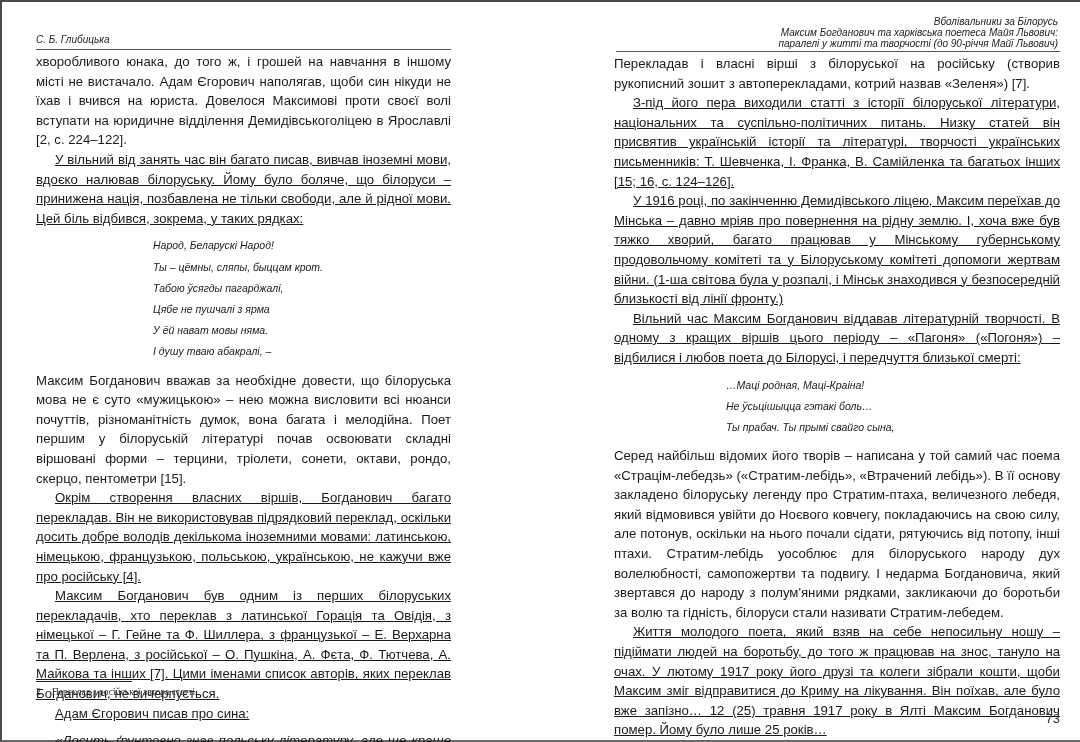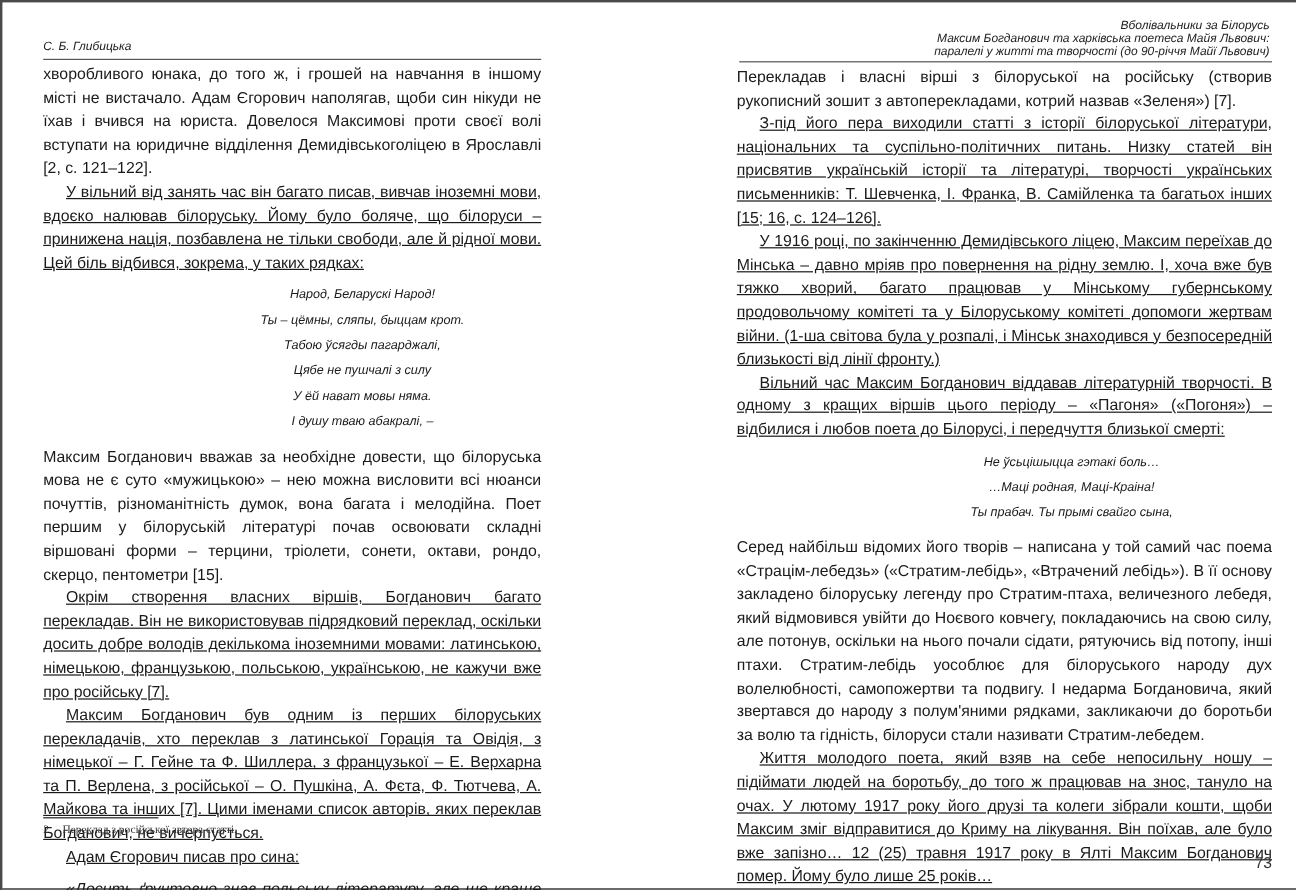--- a/index.html
+++ b/index.html
@@ -49,21 +49,21 @@
 
   .body p { margin: 0; }
   .body p.indent { text-indent: 19px; text-decoration: underline; }
   .body p.noindent { text-indent: 0; }
 
   .poem {
     margin: 7px 0 8px 0;
     font-style: italic;
     font-size: 10.5px;
     line-height: 21.2px;
-    text-align: center;
+    text-align: left;
   }
   .page-left .poem { padding-left: 117px; }
   .page-right .poem { padding-left: 112px; }
   .poem-line { display: block; white-space: nowrap; }
 
   .quote {
     font-style: italic;
     margin: 8px 0 8px 0;
     padding-left: 19px;
     line-height: 19.6px;
@@ -91,34 +91,34 @@
 </head>
 <body>
 
 <div class="spread">
 
   <div class="page page-left">
     <div class="running-head">С. Б. Глибицька</div>
     <div class="head-rule"></div>
 
     <div class="body">
-      <p class="noindent">хворобливого юнака, до того ж, і грошей на навчання в іншому місті не вистачало. Адам Єгорович наполягав, щоби син нікуди не їхав і вчився на юриста. Довелося Максимові проти своєї волі вступати на юридичне відділення Демидівськоголіцею в Ярославлі [2, с. 121–122].</p>
+      <p class="noindent">хворобливого юнака, до того ж, і грошей на навчання в іншому місті не вистачало. Адам Єгорович наполягав, щоби син нікуди не їхав і вчився на юриста. Довелося Максимові проти своєї волі вступати на юридичне відділення Демидівськоголіцею в Ярославлі [2, с. 224–122].</p>
       <p class="indent">У вільний від занять час він багато писав, вивчав іноземні мови, вдоєко налював білоруську. Йому було боляче, що білоруси – принижена нація, позбавлена не тільки свободи, але й рідної мови. Цей біль відбився, зокрема, у таких рядках:</p>
 
       <div class="poem">
         <span class="poem-line">Народ, Беларускі Народ!</span>
         <span class="poem-line">Ты – цёмны, сляпы, быццам крот.</span>
         <span class="poem-line">Табою ўсягды пагарджалі,</span>
-        <span class="poem-line">Цябе не пушчалі з силу</span>
+        <span class="poem-line">Цябе не пушчалі з ярма</span>
         <span class="poem-line">У ёй нават мовы няма.</span>
         <span class="poem-line">І душу тваю абакралі, –</span>
       </div>
 
       <p class="noindent">Максим Богданович вважав за необхідне довести, що білоруська мова не є суто «мужицькою» – нею можна висловити всі нюанси почуттів, різноманітність думок, вона багата і мелодійна. Поет першим у білоруській літературі почав освоювати складні віршовані форми – терцини, тріолети, сонети, октави, рондо, скерцо, пентометри [15].</p>
-      <p class="indent">Окрім створення власних віршів, Богданович багато перекладав. Він не використовував підрядковий переклад, оскільки досить добре володів декількома іноземними мовами: латинською, німецькою, французькою, польською, українською, не кажучи вже про російську [7].</p>
+      <p class="indent">Окрім створення власних віршів, Богданович багато перекладав. Він не використовував підрядковий переклад, оскільки досить добре володів декількома іноземними мовами: латинською, німецькою, французькою, польською, українською, не кажучи вже про російську [4].</p>
       <p class="indent">Максим Богданович був одним із перших білоруських перекладачів, хто переклав з латинської Горація та Овідія, з німецької – Г. Гейне та Ф. Шиллера, з французької – Е. Верхарна та П. Верлена, з російської – О. Пушкіна, А. Фєта, Ф. Тютчева, А. Майкова та інших [7]. Цими іменами список авторів, яких переклав Богданович, не вичерпується.</p>
       <p class="indent">Адам Єгорович писав про сина:</p>
 
       <div class="quote">
         <span>«Досить ґрунтовно знав польську літературу, але ще краще знав українську: у цій літературі він знав не лише великих, а й другорядних поетів. Володів українською мовою настільки, що міг нею писати і навіть, здається, пробував писати вірші»</span>
       </div>
 
     </div>
 
     <div class="footnote-rule"></div>
@@ -137,22 +137,22 @@
     </div>
     <div class="head-rule"></div>
 
     <div class="body">
       <p class="noindent">Перекладав і власні вірші з білоруської на російську (створив рукописний зошит з автоперекладами, котрий назвав «Зеленя») [7].</p>
       <p class="indent">З-під його пера виходили статті з історії білоруської літератури, національних та суспільно-політичних питань. Низку статей він присвятив українській історії та літературі, творчості українських письменників: Т. Шевченка, І. Франка, В. Самійленка та багатьох інших [15; 16, с. 124–126].</p>
       <p class="indent">У 1916 році, по закінченню Демидівського ліцею, Максим переїхав до Мінська – давно мріяв про повернення на рідну землю. І, хоча вже був тяжко хворий, багато працював у Мінському губернському продовольчому комітеті та у Білоруському комітеті допомоги жертвам війни. (1-ша світова була у розпалі, і Мінськ знаходився у безпосередній близькості від лінії фронту.)</p>
       <p class="indent">Вільний час Максим Богданович віддавав літературній творчості. В одному з кращих віршів цього періоду – «Пагоня» («Погоня») – відбилися і любов поета до Білорусі, і передчуття близької смерті:</p>
 
       <div class="poem">
+        <span class="poem-line">…Маці родная, Маці-Краіна!</span>
         <span class="poem-line">Не ўсьцішыцца гэтакі боль…</span>
-        <span class="poem-line">…Маці родная, Маці-Краіна!</span>
         <span class="poem-line">Ты прабач. Ты прымі свайго сына,</span>
       </div>
 
       <p class="noindent">Серед найбільш відомих його творів – написана у той самий час поема «Страцім-лебедзь» («Стратим-лебідь», «Втрачений лебідь»). В її основу закладено білоруську легенду про Стратим-птаха, величезного лебедя, який відмовився увійти до Ноєвого ковчегу, покладаючись на свою силу, але потонув, оскільки на нього почали сідати, рятуючись від потопу, інші птахи. Стратим-лебідь уособлює для білоруського народу дух волелюбності, самопожертви та подвигу. І недарма Богдановича, який звертався до народу з полум'яними рядками, закликаючи до боротьби за волю та гідність, білоруси стали називати Стратим-лебедем.</p>
       <p class="indent">Життя молодого поета, який взяв на себе непосильну ношу – підіймати людей на боротьбу, до того ж працював на знос, тануло на очах. У лютому 1917 року його друзі та колеги зібрали кошти, щоби Максим зміг відправитися до Криму на лікування. Він поїхав, але було вже запізно… 12 (25) травня 1917 року в Ялті Максим Богданович помер. Йому було лише 25 років…</p>
 
     </div>
 
     <div class="page-number">73</div>
   </div>

